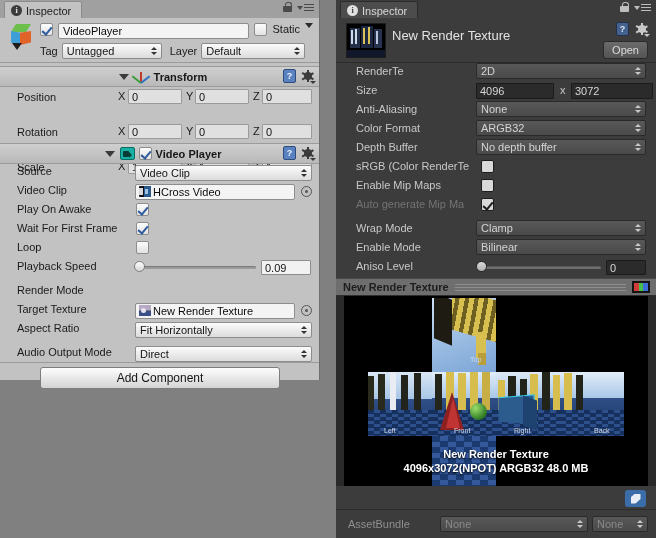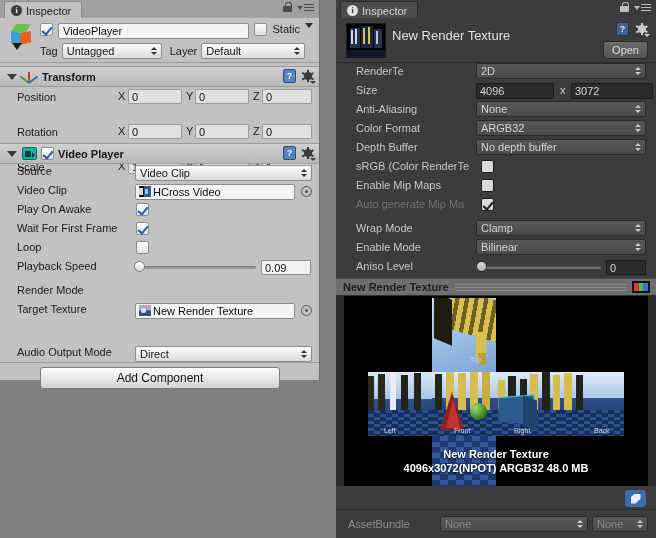--- a/index.html
+++ b/index.html
@@ -149,21 +149,21 @@
     display:flex;align-items:center;padding:0 3px;font-size:11px;color:#111;
   }
   .numfield.dark{background:#2b2b2b;border:1px solid #1b1b1b;color:#d6d6d6;}
   .numfield.light2{background:#f2f2f2;border-color:#8d8d8d;}
 
   
   .comp-hdr{
     position:relative;height:19px;
     background:linear-gradient(#cfcfcf,#b9b9b9);
     border-top:1px solid #9b9b9b;border-bottom:1px solid #9b9b9b;
-    display:flex;align-items:center;
+    display:flex;align-items:center;justify-content:center;
   }
   .foldout{
     width:0;height:0;margin-left:7px;margin-right:5px;flex:none;
     border-left:5px solid transparent;border-right:5px solid transparent;border-top:6px solid #3a3a3a;
   }
   .comp-title{font-size:11px;font-weight:bold;color:#171717;}
   .comp-right{position:absolute;right:5px;top:2px;display:flex;align-items:center;gap:5px;}
   .help-ico{
     width:13px;height:14px;box-sizing:border-box;
     background:#5b82c0;border:1px solid #2e4d7d;border-radius:2px;
@@ -503,20 +503,30 @@
             <span class="thumb-rt">
                 <i class="s"></i>
                 <i class="g"></i>
                 <i class="o"></i>
               </span>
             <span>New Render Texture</span>
           </span>
           <span class="picker" style="position:absolute;left:301px;top:3px;"></span>
         </div>
 
+        <div class="prow" style="position:absolute;top:157px;left:0;right:0;">
+          <span class="plabel">Aspect Ratio</span>
+          <span class="popup" style="position:absolute;left:135px;width:177px;">
+            <span>Fit Horizontally</span>
+            <span class="updown">
+                <i class="u"></i>
+                <i class="d"></i>
+              </span>
+          </span>
+        </div>
 
         <div class="prow" style="position:absolute;top:181px;left:0;right:0;">
           <span class="plabel">Audio Output Mode</span>
           <span class="popup" style="position:absolute;left:135px;width:177px;">
             <span>Direct</span>
             <span class="updown">
                 <i class="u"></i>
                 <i class="d"></i>
               </span>
           </span>

